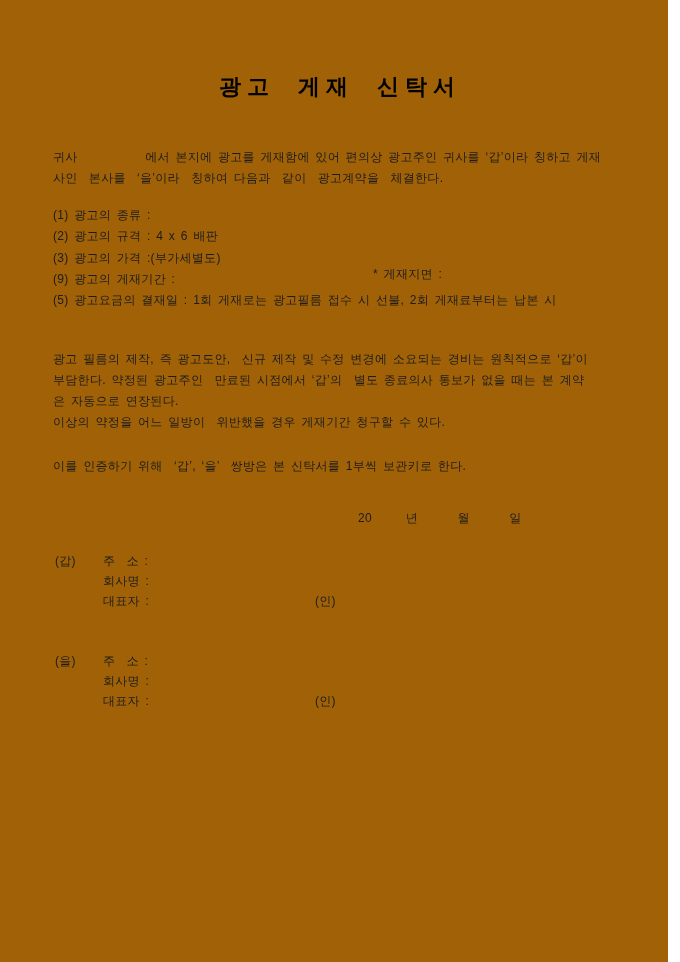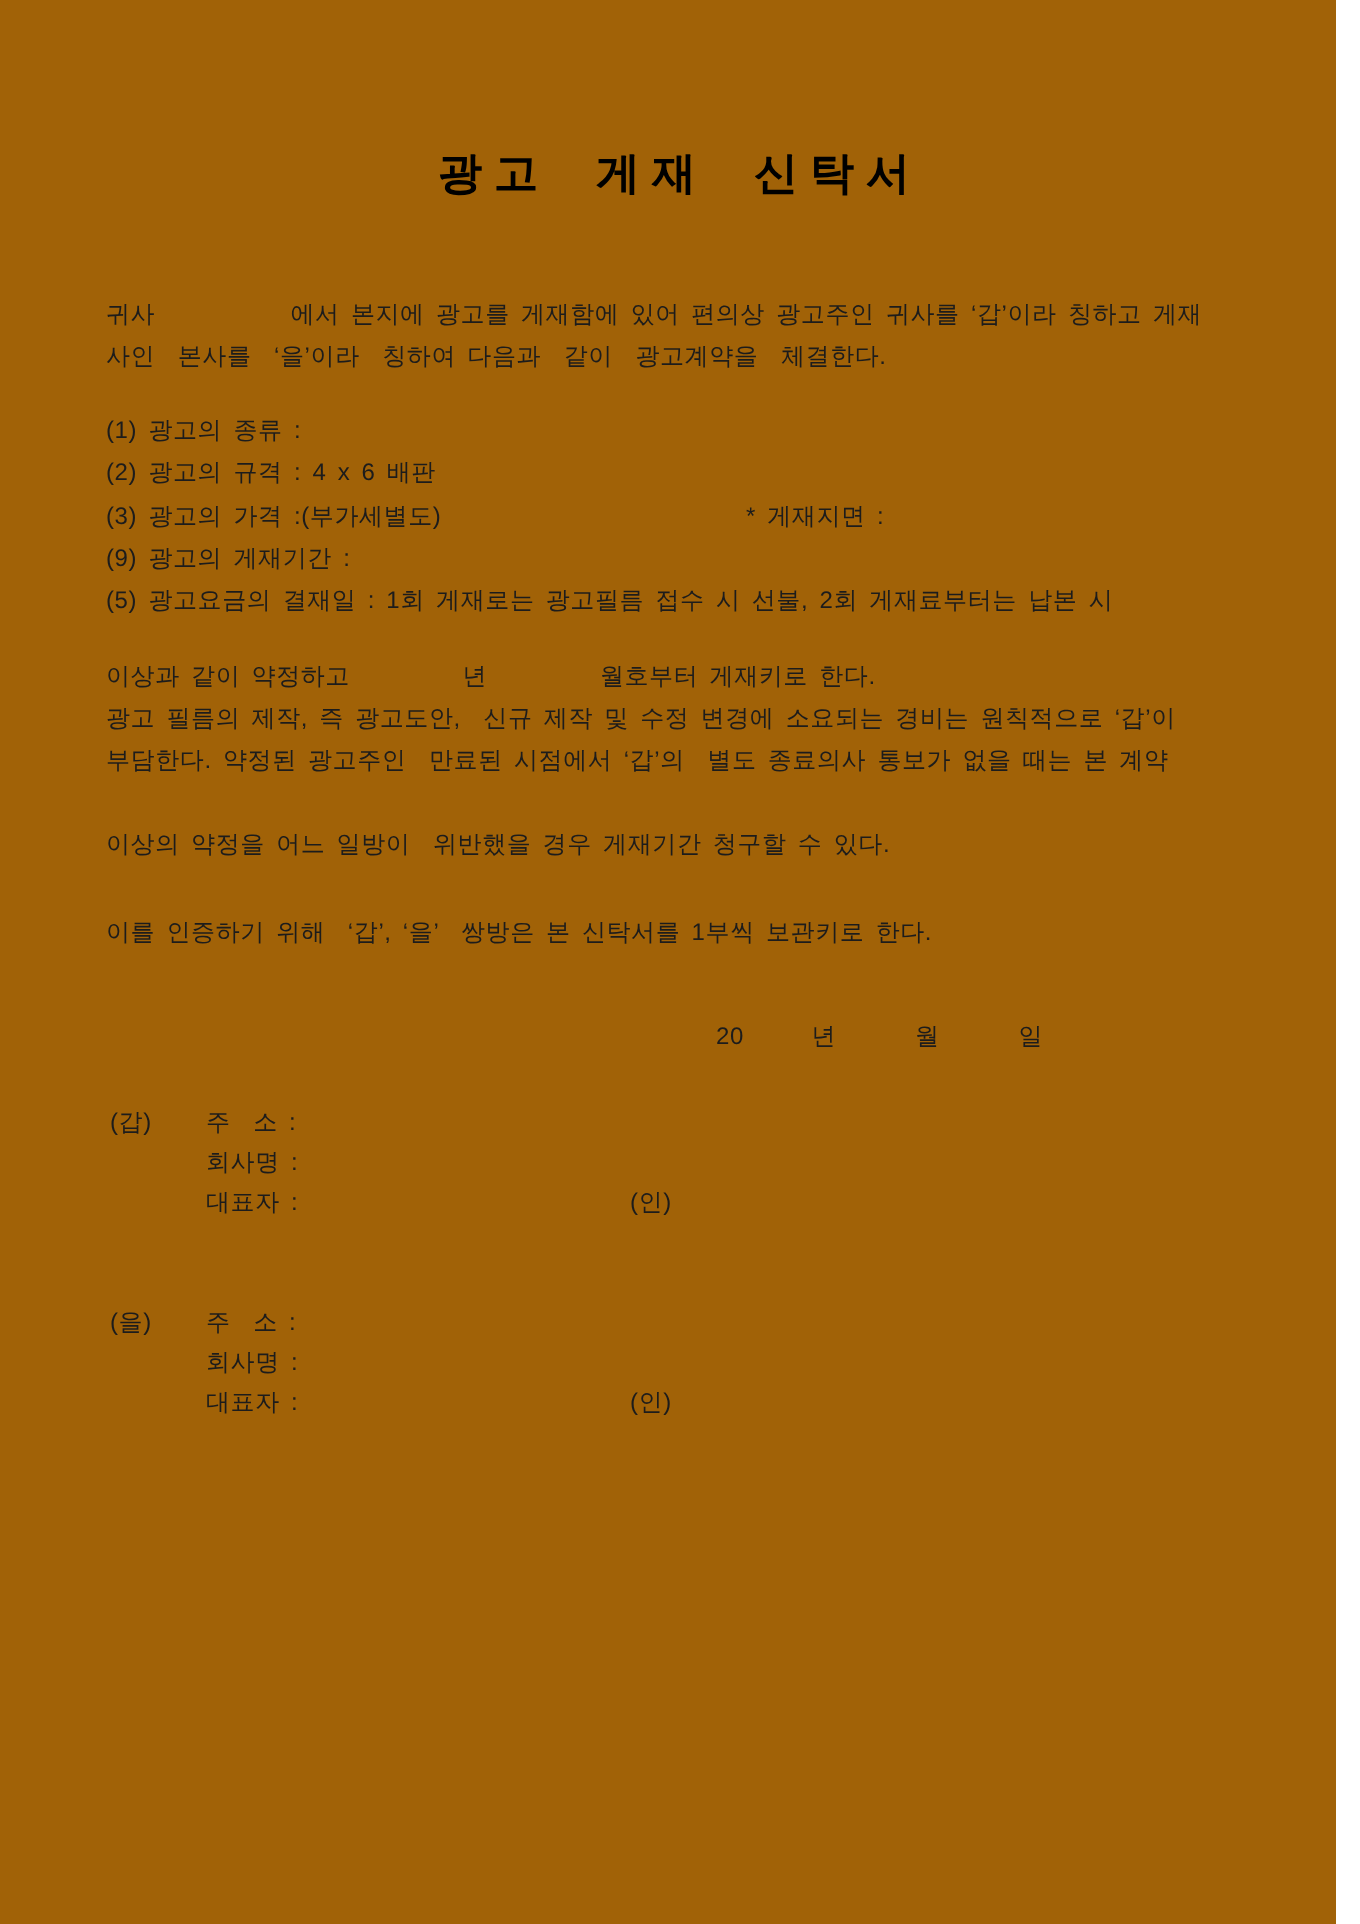--- a/index.html
+++ b/index.html
@@ -40,27 +40,27 @@
 <div class="page">
 
   <div class="doc-title">광고  게재  신탁서</div>
 
   <div class="line" style="top:147px; left:53px;">귀사            에서 본지에 광고를 게재함에 있어 편의상 광고주인 귀사를 ‘갑’이라 칭하고 게재</div>
   <div class="line" style="top:168px; left:53px;">사인  본사를  ‘을’이라  칭하여 다음과  같이  광고계약을  체결한다.</div>
 
   <div class="line" style="top:205px; left:53px;">(1) 광고의 종류 :</div>
   <div class="line" style="top:226px; left:53px;">(2) 광고의 규격 : 4 x 6 배판</div>
   <div class="line" style="top:248px; left:53px;">(3) 광고의 가격 :(부가세별도)</div>
-  <div class="line" style="top:248px; left:373px;">* 게재지면 :</div>
+  <div class="line" style="top:264px; left:373px;">* 게재지면 :</div>
   <div class="line" style="top:269px; left:53px;">(9) 광고의 게재기간 :</div>
   <div class="line" style="top:290px; left:53px;">(5) 광고요금의 결재일 : 1회 게재로는 광고필름 접수 시 선불, 2회 게재료부터는 납본 시</div>
 
-  <div class="line" style="top:328px; left:53px;">이상과 같이 약정하고          년          월호부터 게재키로 한다.</div>
   <div class="line" style="top:349px; left:53px;">광고 필름의 제작, 즉 광고도안,  신규 제작 및 수정 변경에 소요되는 경비는 원칙적으로 ‘갑’이</div>
   <div class="line" style="top:370px; left:53px;">부담한다. 약정된 광고주인  만료된 시점에서 ‘갑’의  별도 종료의사 통보가 없을 때는 본 계약</div>
+  <div class="line" style="top:391px; left:53px;">은 자동으로 연장된다.</div>
   <div class="line" style="top:412px; left:53px;">이상의 약정을 어느 일방이  위반했을 경우 게재기간 청구할 수 있다.</div>
   <div class="line" style="top:456px; left:53px;">이를 인증하기 위해  ‘갑’, ‘을’  쌍방은 본 신탁서를 1부씩 보관키로 한다.</div>
 
   <div class="line" style="top:508px; left:358px;">20      년       월       일</div>
 
   <div>
     <div class="line" style="top:551px; left:55px;">(갑)</div>
     <div class="line" style="top:551px; left:103px;">주  소 :</div>
     <div class="line" style="top:571px; left:103px;">회사명 :</div>
     <div class="line" style="top:591px; left:103px;">대표자 :</div>

